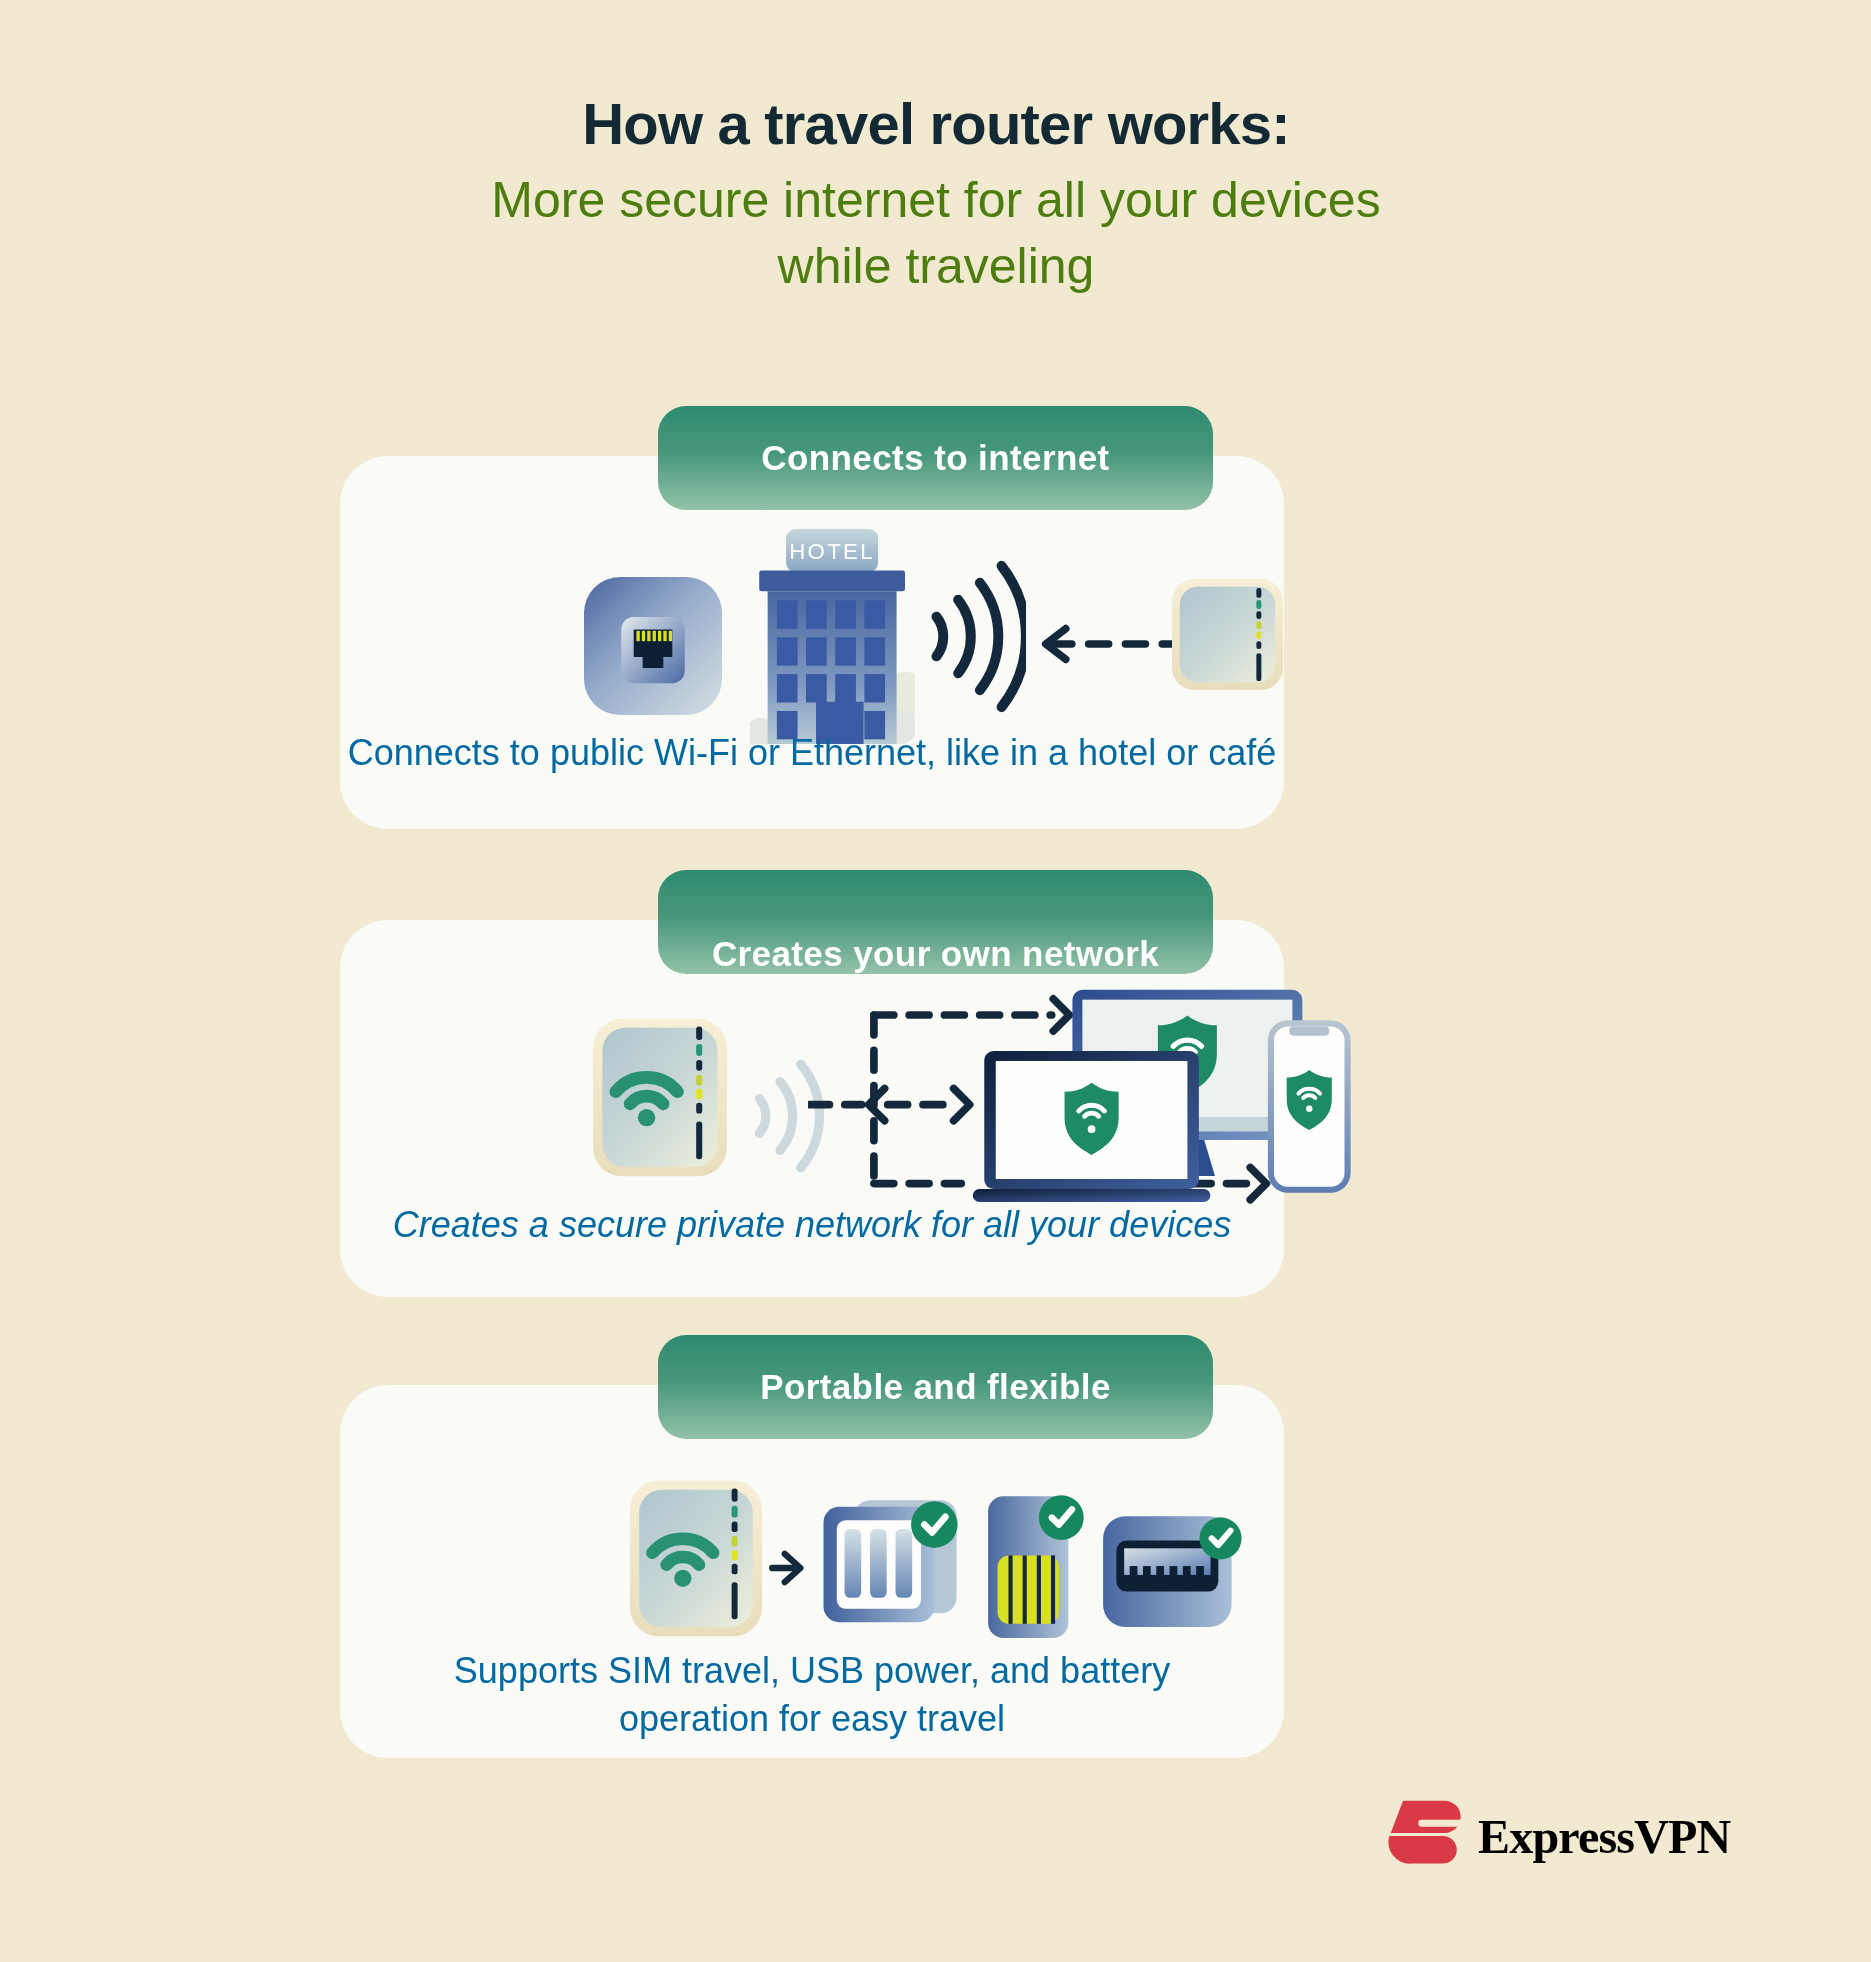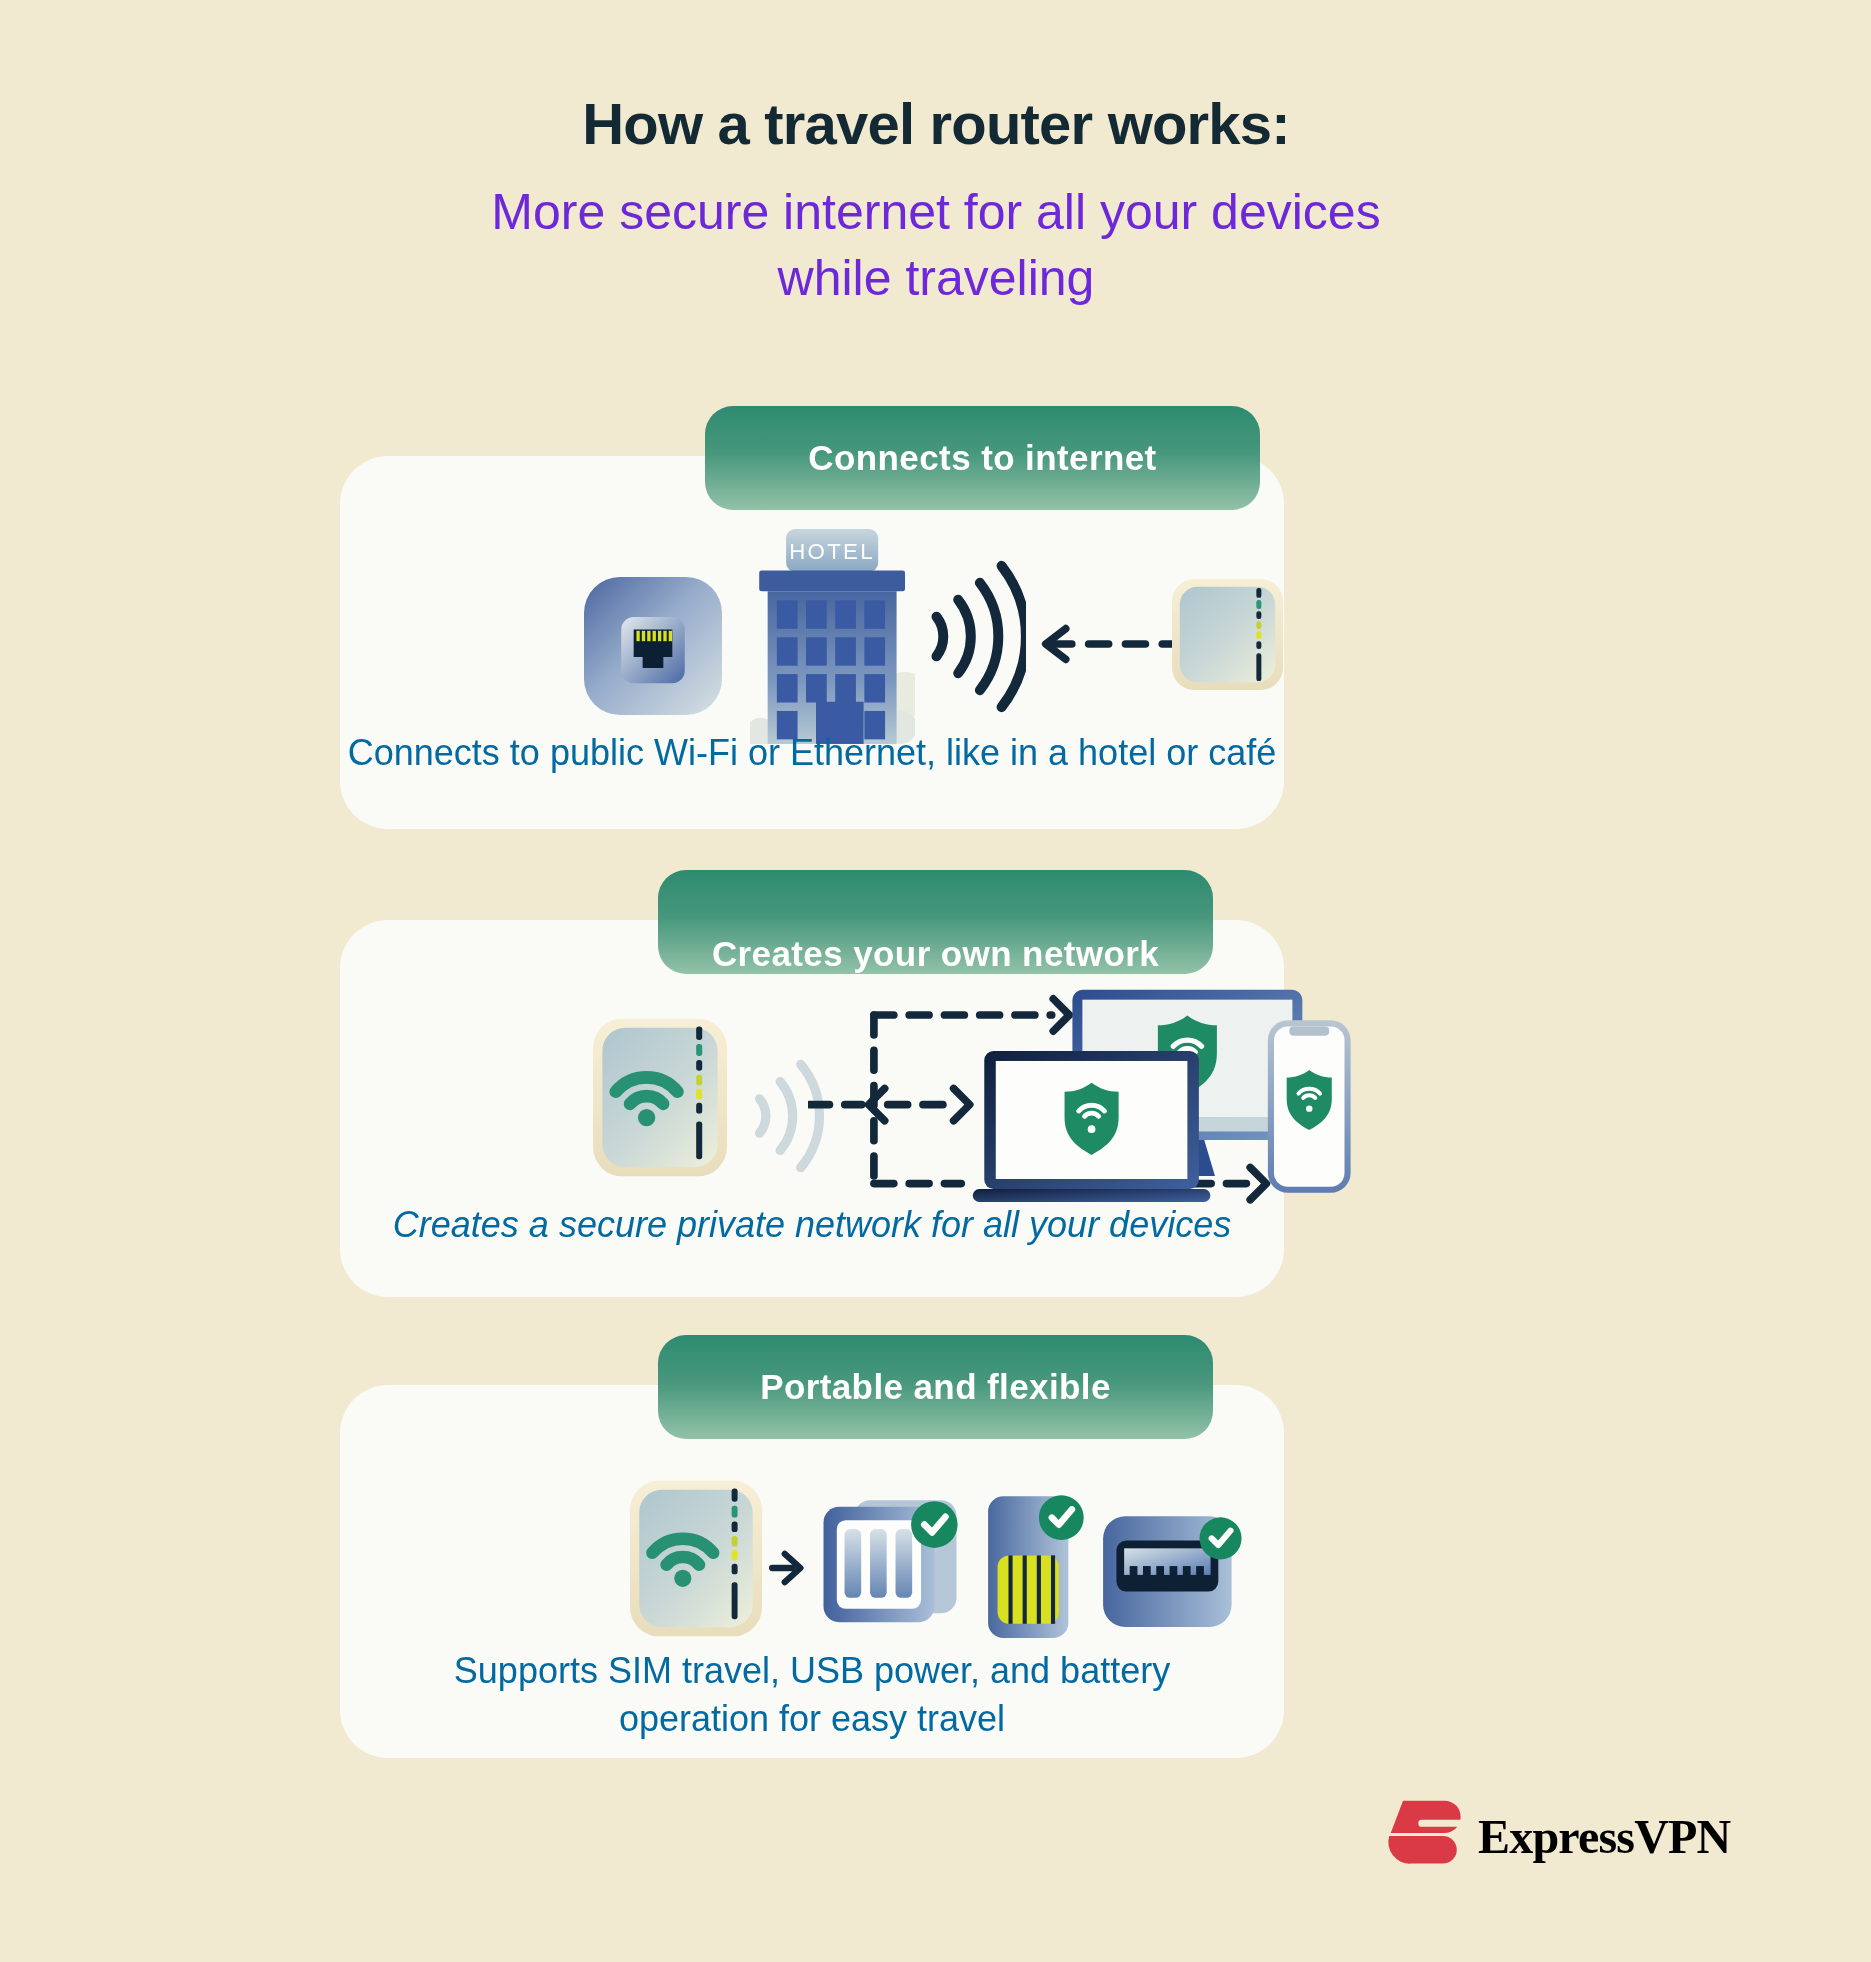--- a/index.html
+++ b/index.html
@@ -1,27 +1,27 @@
 <!DOCTYPE html>
 <html style="font-size:12.3px"><head>
 <meta charset="utf-8">
 <style>
   html,body{margin:0;padding:0;background:#f1ead1;}
   .page{position:relative;width:1872px;height:1963px;background:#f1ead1;
         font-family:"Liberation Sans",sans-serif;overflow:hidden;}
   
   .header{position:absolute;top:90px;left:0;width:100%;text-align:center;color:#132a35;}
   .title{margin:0;font-size:58px;font-weight:600;letter-spacing:-0.8px;}
-  .subtitle{margin:22px auto 0;font-size:50px;font-weight:500;line-height:1.32;color:#6d28d9;}
+  .subtitle{margin:10px auto 0;font-size:50px;font-weight:500;line-height:1.32;color:#4d7c0f;}
   
   .pill{position:absolute;left:658px;width:555px;height:104px;border-radius:28px;z-index:3;
         display:flex;align-items:center;justify-content:center;
         background:linear-gradient(180deg,#2e8b70 0%,#47977c 45%,#93c2a8 100%);
         color:#ffffff;font-size:35px;font-weight:600;letter-spacing:0.4px;}
-  .pill1{top:406px;margin-left:47px;} .pill2{top:870px;align-items:flex-end;} .pill3{top:1335px;}
+  .pill1{top:406px;} .pill2{top:870px;align-items:flex-end;} .pill3{top:1335px;}
   
   .card{position:absolute;left:340px;width:944px;background:#fafbf7;border-radius:48px;z-index:1;}
   .card1{top:456px;height:373px;} .card2{top:920px;height:377px;font-style:italic;} .card3{top:1385px;height:373px;}
   .caption{position:absolute;left:0;width:100%;margin:0;text-align:center;
            color:#0369a1;font-size:36px;font-weight:500;line-height:1.32;}
   .cap1{top:273px;} .cap2{top:281px;} .cap3{top:262px;}
   .abs{position:absolute;}
   
   .logo-icon{position:absolute;left:1380px;top:1799px;width:86px;height:77px;}
   .wordmark{position:absolute;left:1478px;top:1809px;font-family:"Liberation Serif",serif;

